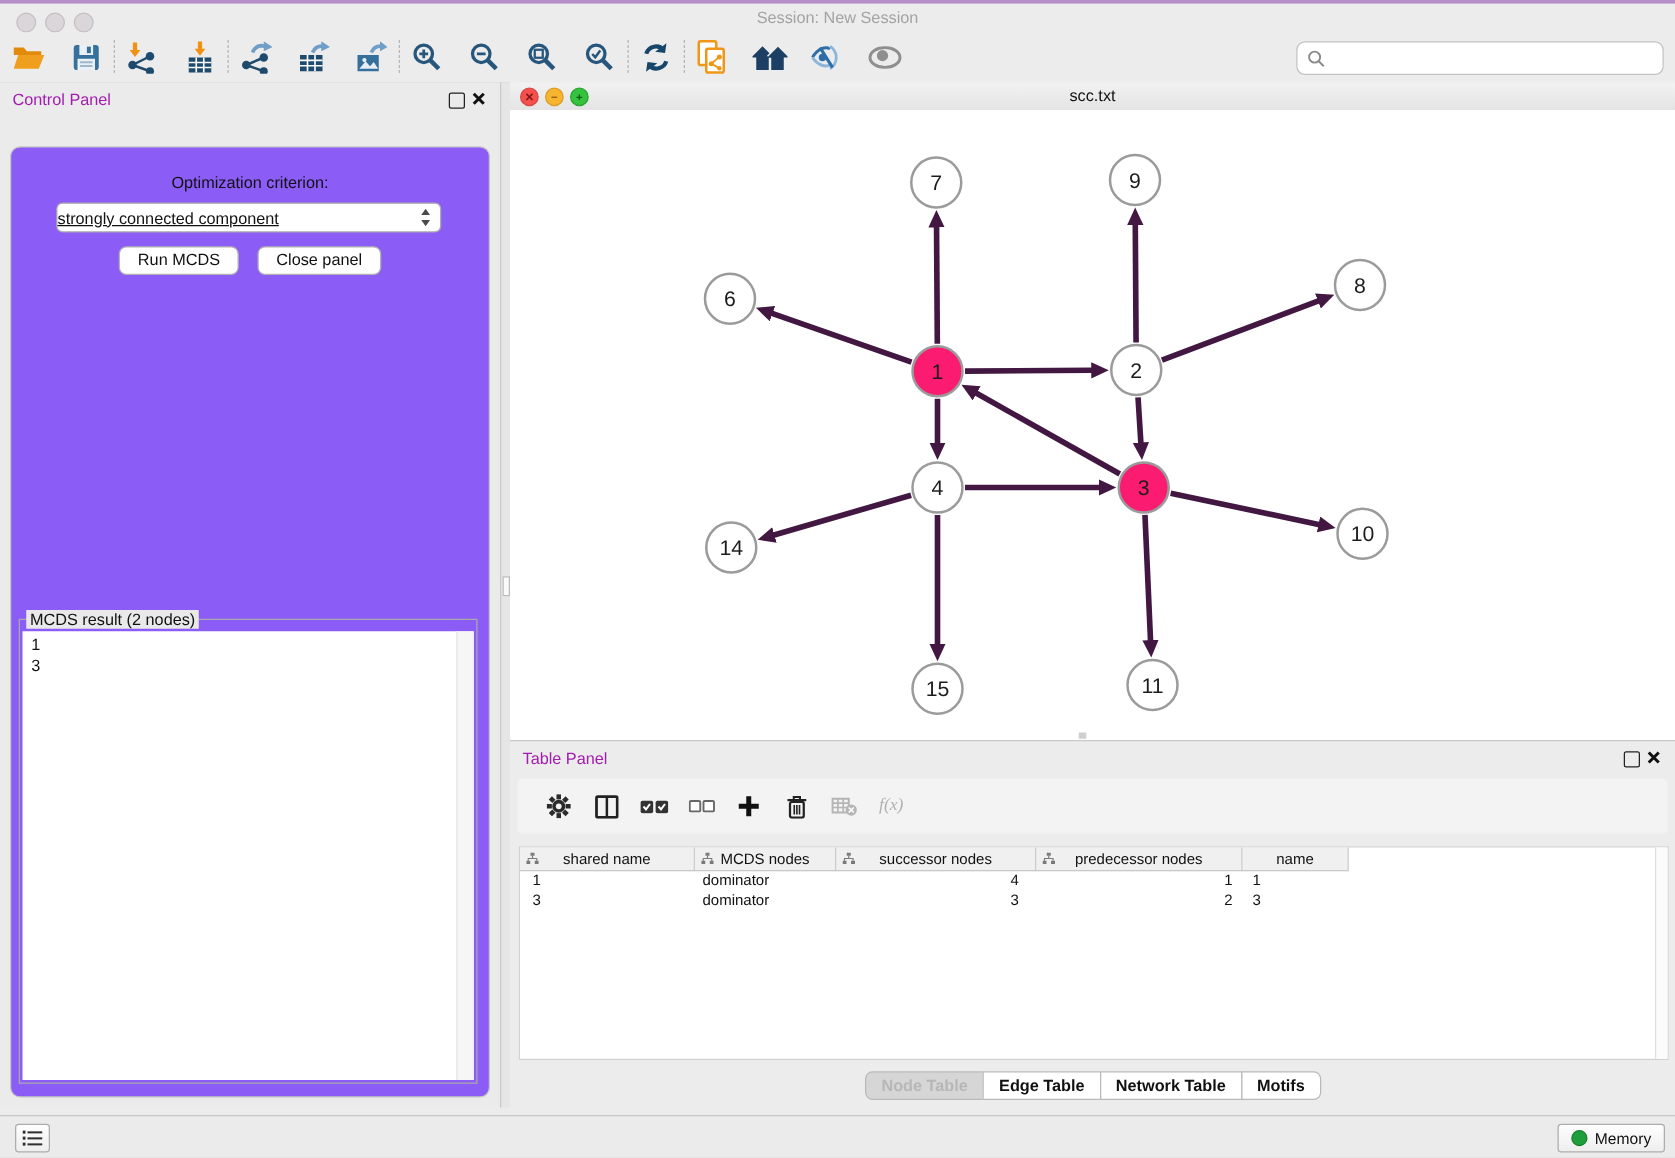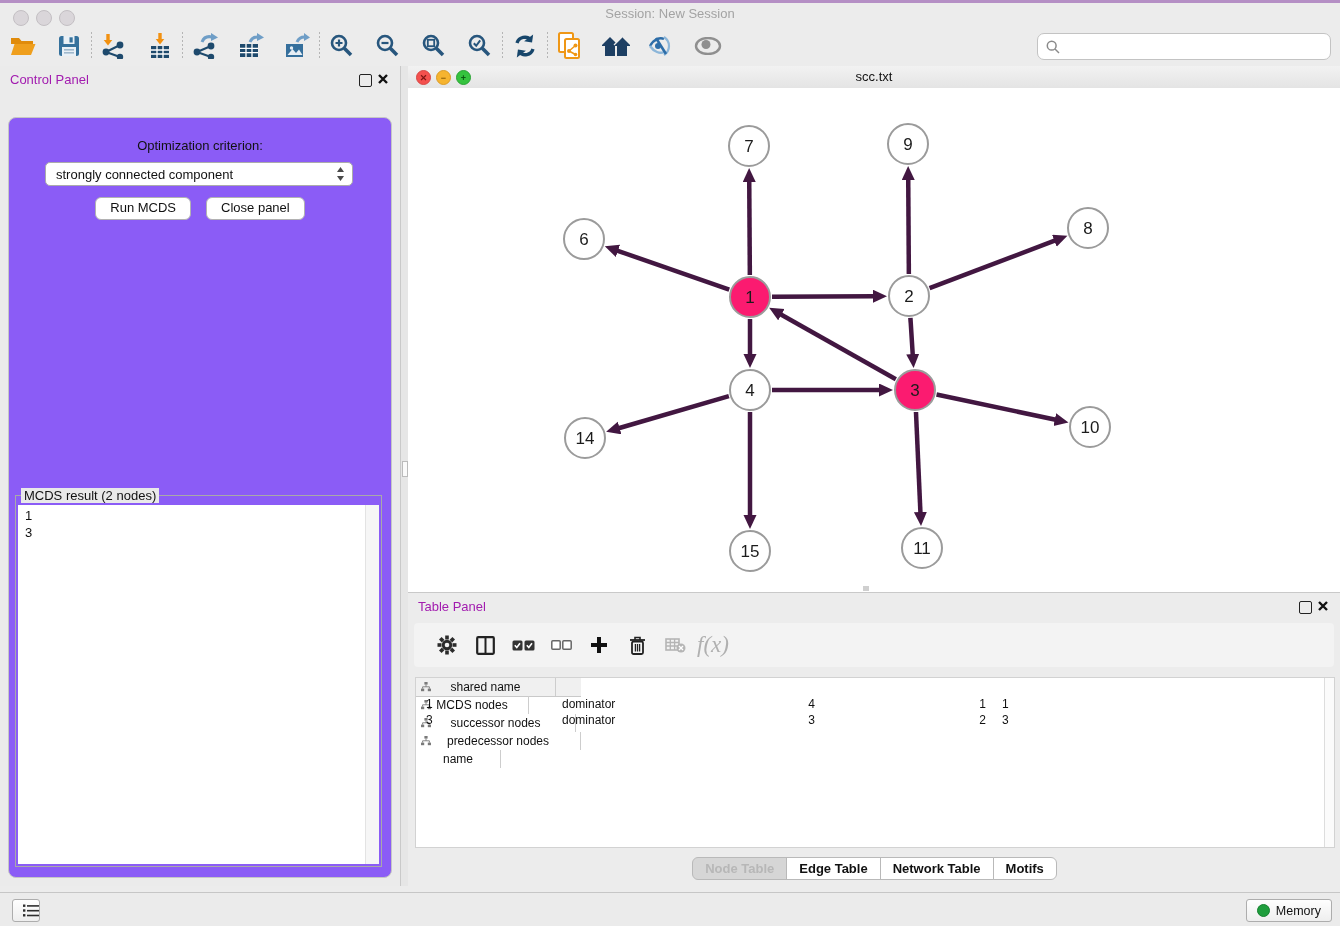--- a/index.html
+++ b/index.html
@@ -34,21 +34,21 @@
   .ph-close{position:absolute;top:6px;width:14px;height:14px;}
   .cp-tabs{position:absolute;left:0;top:30px;width:100%;display:flex;justify-content:center;}
   .cp-tab{height:16px;line-height:16px;padding:3px 13px;background:#fff;border:1px solid #b9b9b9;margin-right:-1px;
           border-radius:6px 6px 0 0;font-size:13px;font-weight:600;color:#111;cursor:default;}
   .cp-tab.sel{background:#dcdcdc;color:#bfbfbf;}
   .cp-content{position:absolute;left:8px;right:8px;top:51px;bottom:8px;background:#8b5cf6;
               border:1px solid #c6c6c6;border-radius:8px;}
   .opt-label{position:absolute;top:20px;width:100%;text-align:center;font-size:13px;color:#111;}
   .dropdown{position:absolute;left:36px;top:44px;width:306px;height:22px;background:#fff;border:1px solid #ababab;
             border-radius:5px;display:flex;align-items:center;font-size:13px;color:#111;cursor:default;}
-  .dropdown .dd-val{flex:1;padding-left:10px;}
+  .dropdown .dd-val{flex:1;text-decoration:underline;}
   .dropdown svg{margin-right:7px;}
   .btn-row{position:absolute;left:0;top:79px;width:100%;display:flex;justify-content:center;gap:15px;}
   .btn{height:21px;line-height:20px;padding:0 14px;background:#fff;border:1px solid #b2b2b2;border-radius:6px;
        font-size:13px;color:#111;cursor:default;}
   .result-box{position:absolute;left:6px;right:9px;top:377px;bottom:10px;border:1px solid #a9a9a9;}
   .result-legend{position:absolute;left:5px;top:-8px;background:#e9e9e9;padding:0 3px;font-size:13px;color:#111;}
   .result-list{position:absolute;left:2px;right:2px;top:9px;bottom:2px;background:#fff;overflow:hidden;}
   .result-line{font-size:13px;line-height:17px;padding-left:7px;color:#111;}
   .result-scroll{position:absolute;right:0;top:0;bottom:0;width:13px;background:#f6f6f6;border-left:1px solid #e3e3e3;}
 
@@ -67,40 +67,40 @@
   .tl.yel{left:28px;background:#f6b42f;border:1px solid #dc9c26;color:#8a5d07;}
   .tl.grn{left:48px;background:#35c33e;border:1px solid #2aa334;color:#0b5c12;}
   .net-canvas{position:absolute;left:0;top:22px;width:932px;height:504px;background:#fff;}
   .h-handle{position:absolute;left:455px;bottom:1px;width:6px;height:5px;background:#cfcfcf;}
 
   
   .table-panel{left:408px;top:592px;width:932px;height:296px;background:#ececec;border-top:1px solid #c9c9c9;}
   .tp-toolbar{position:absolute;left:6px;right:6px;top:30px;height:44px;background:#f3f3f3;border-radius:4px;
               display:flex;align-items:center;padding-left:14px;gap:0;}
   .tp-ic{display:flex;align-items:center;justify-content:center;width:38px;height:34px;cursor:default;}
-  .fx{font-family:"Liberation Serif",serif;font-style:italic;font-size:23px;color:#b0b0b0;}
+  .fx{font-family:"Liberation Serif",serif;font-style:italic;font-size:14px;color:#b0b0b0;}
   .table-area{position:absolute;left:7px;right:5px;top:84px;height:169px;background:#fff;border:1px solid #d2d2d2;}
-  .thead{position:absolute;left:0;top:0;height:18px;display:flex;background:#f0f0f0;border-bottom:1px solid #c9c9c9;flex-direction:column;}
+  .thead{position:absolute;left:0;top:0;height:18px;display:flex;background:#f0f0f0;border-bottom:1px solid #c9c9c9;}
   .th{position:relative;height:18px;border-right:1px solid #cdcdcd;box-sizing:border-box;}
   .th .lbl{display:block;text-align:center;font-size:12px;line-height:18px;color:#111;}
   .th svg{position:absolute;left:5px;top:4px;}
   .trow{display:flex;height:16px;}
   .td{box-sizing:border-box;font-size:12px;line-height:16px;color:#111;overflow:hidden;}
   .table-scroll{position:absolute;right:0;top:0;bottom:0;width:9px;background:#fbfbfb;border-left:1px solid #ddd;}
   .tp-tabs{position:absolute;left:0;bottom:9px;width:100%;display:flex;justify-content:center;}
   .tp-tab{height:15px;line-height:15px;padding:3px 12px;background:#fff;border:1px solid #b9b9b9;margin-right:-1px;
           font-size:13px;font-weight:600;color:#111;cursor:default;}
   .tp-tab:first-child{border-radius:6px 0 0 6px;}
   .tp-tab:last-child{border-radius:0 6px 6px 0;}
   .tp-tab.sel{background:#d6d6d6;color:#b7b7b7;}
 
   
   .statusbar{left:0;top:892px;width:100%;height:34px;background:#ebebeb;border-top:1px solid #c6c6c6;}
   .sb-btn{position:absolute;top:6px;height:21px;background:linear-gradient(#fefefe,#eee);border:1px solid #adadad;
-          border-radius:3px;display:flex;align-items:center;justify-content:flex-end;cursor:default;}
+          border-radius:3px;display:flex;align-items:center;justify-content:center;cursor:default;}
   .sb-list{left:12px;width:26px;}
   .sb-mem{right:8px;padding:0 10px;gap:6px;font-size:12.5px;color:#111;}
   .mem-dot{width:11px;height:11px;border-radius:50%;background:#1f9e3d;border:1px solid #178130;}
 </style>
 </head>
 <body>
 
 <div id="app">
 
   <div class="abs top-strip"></div>

